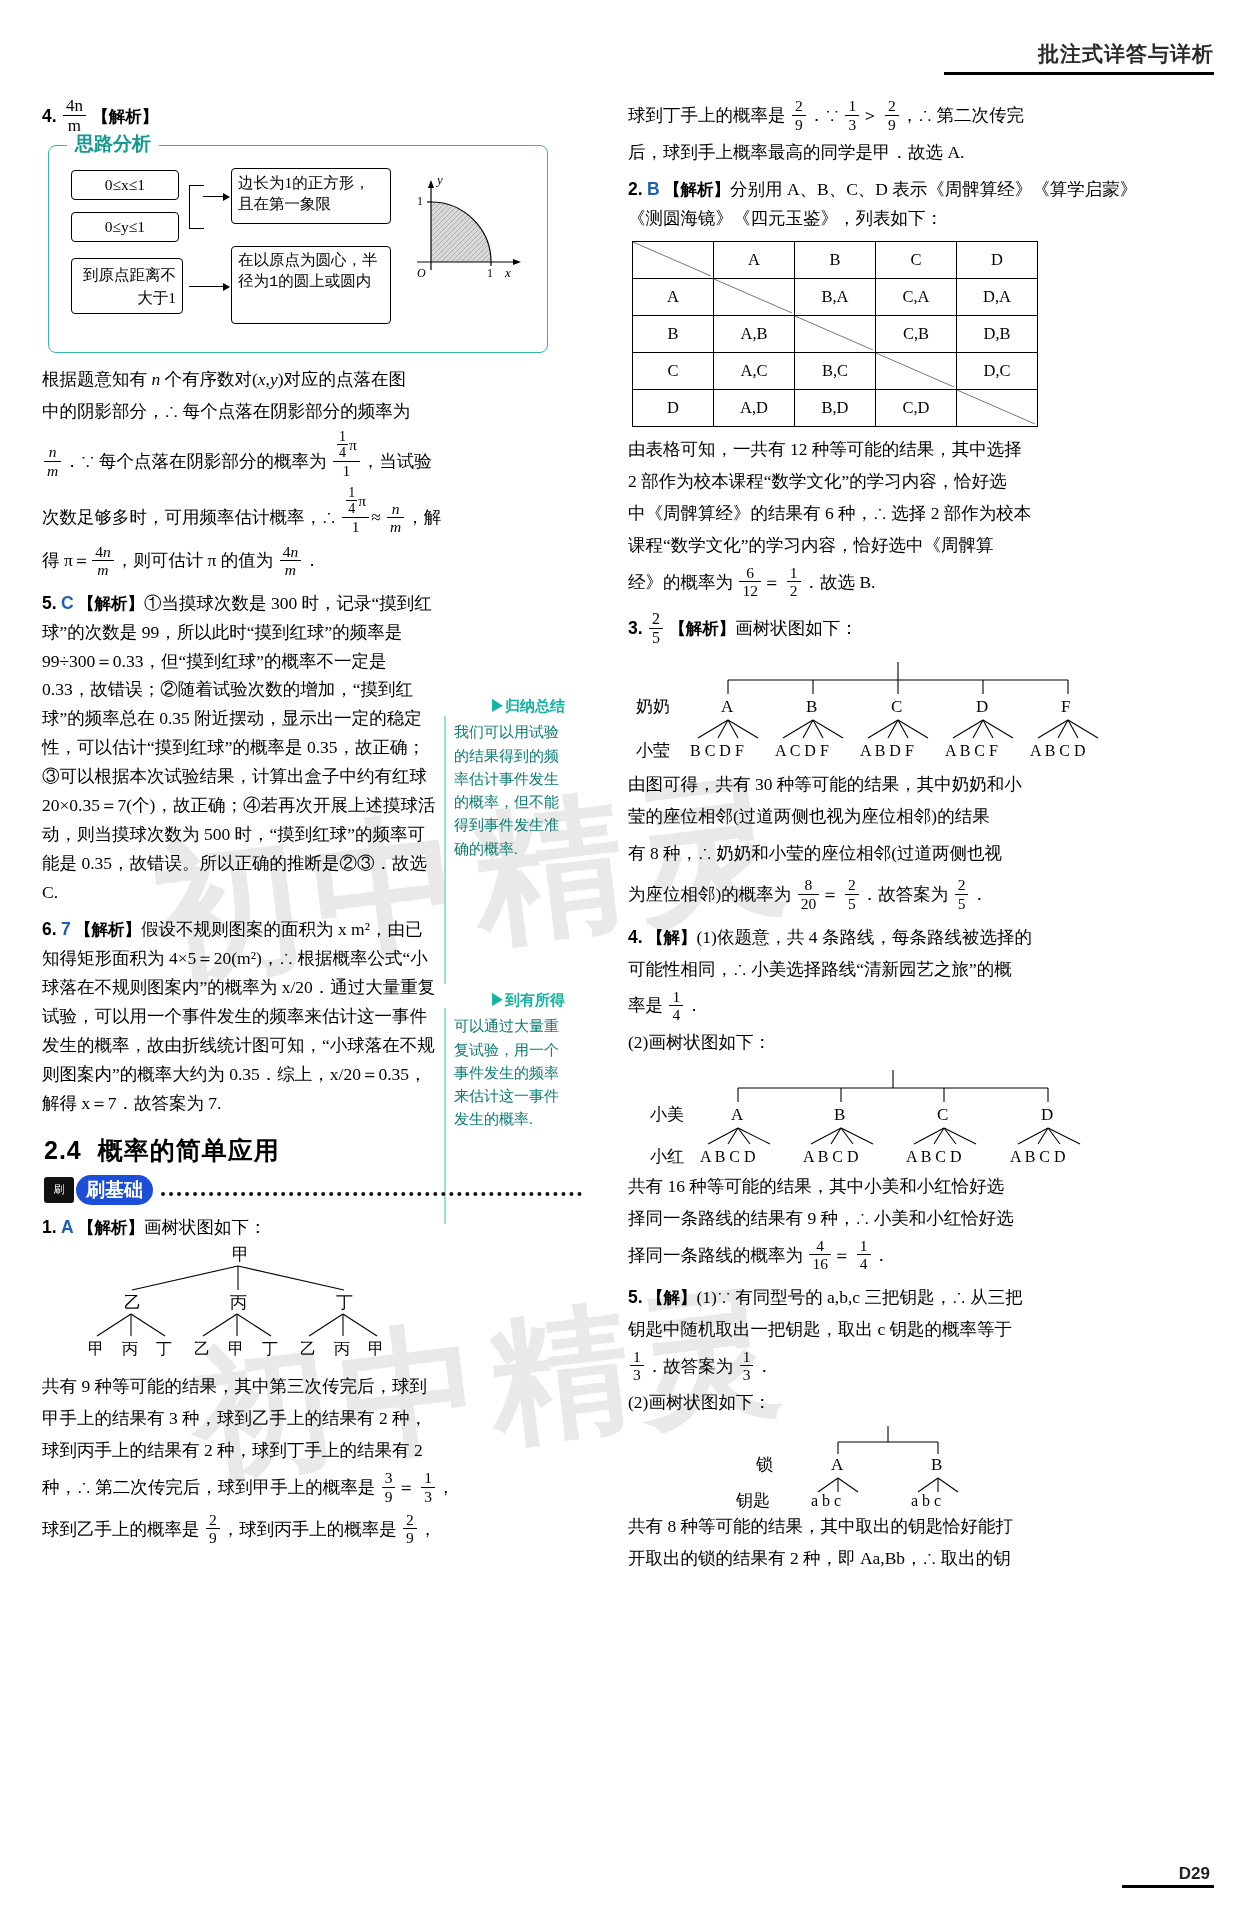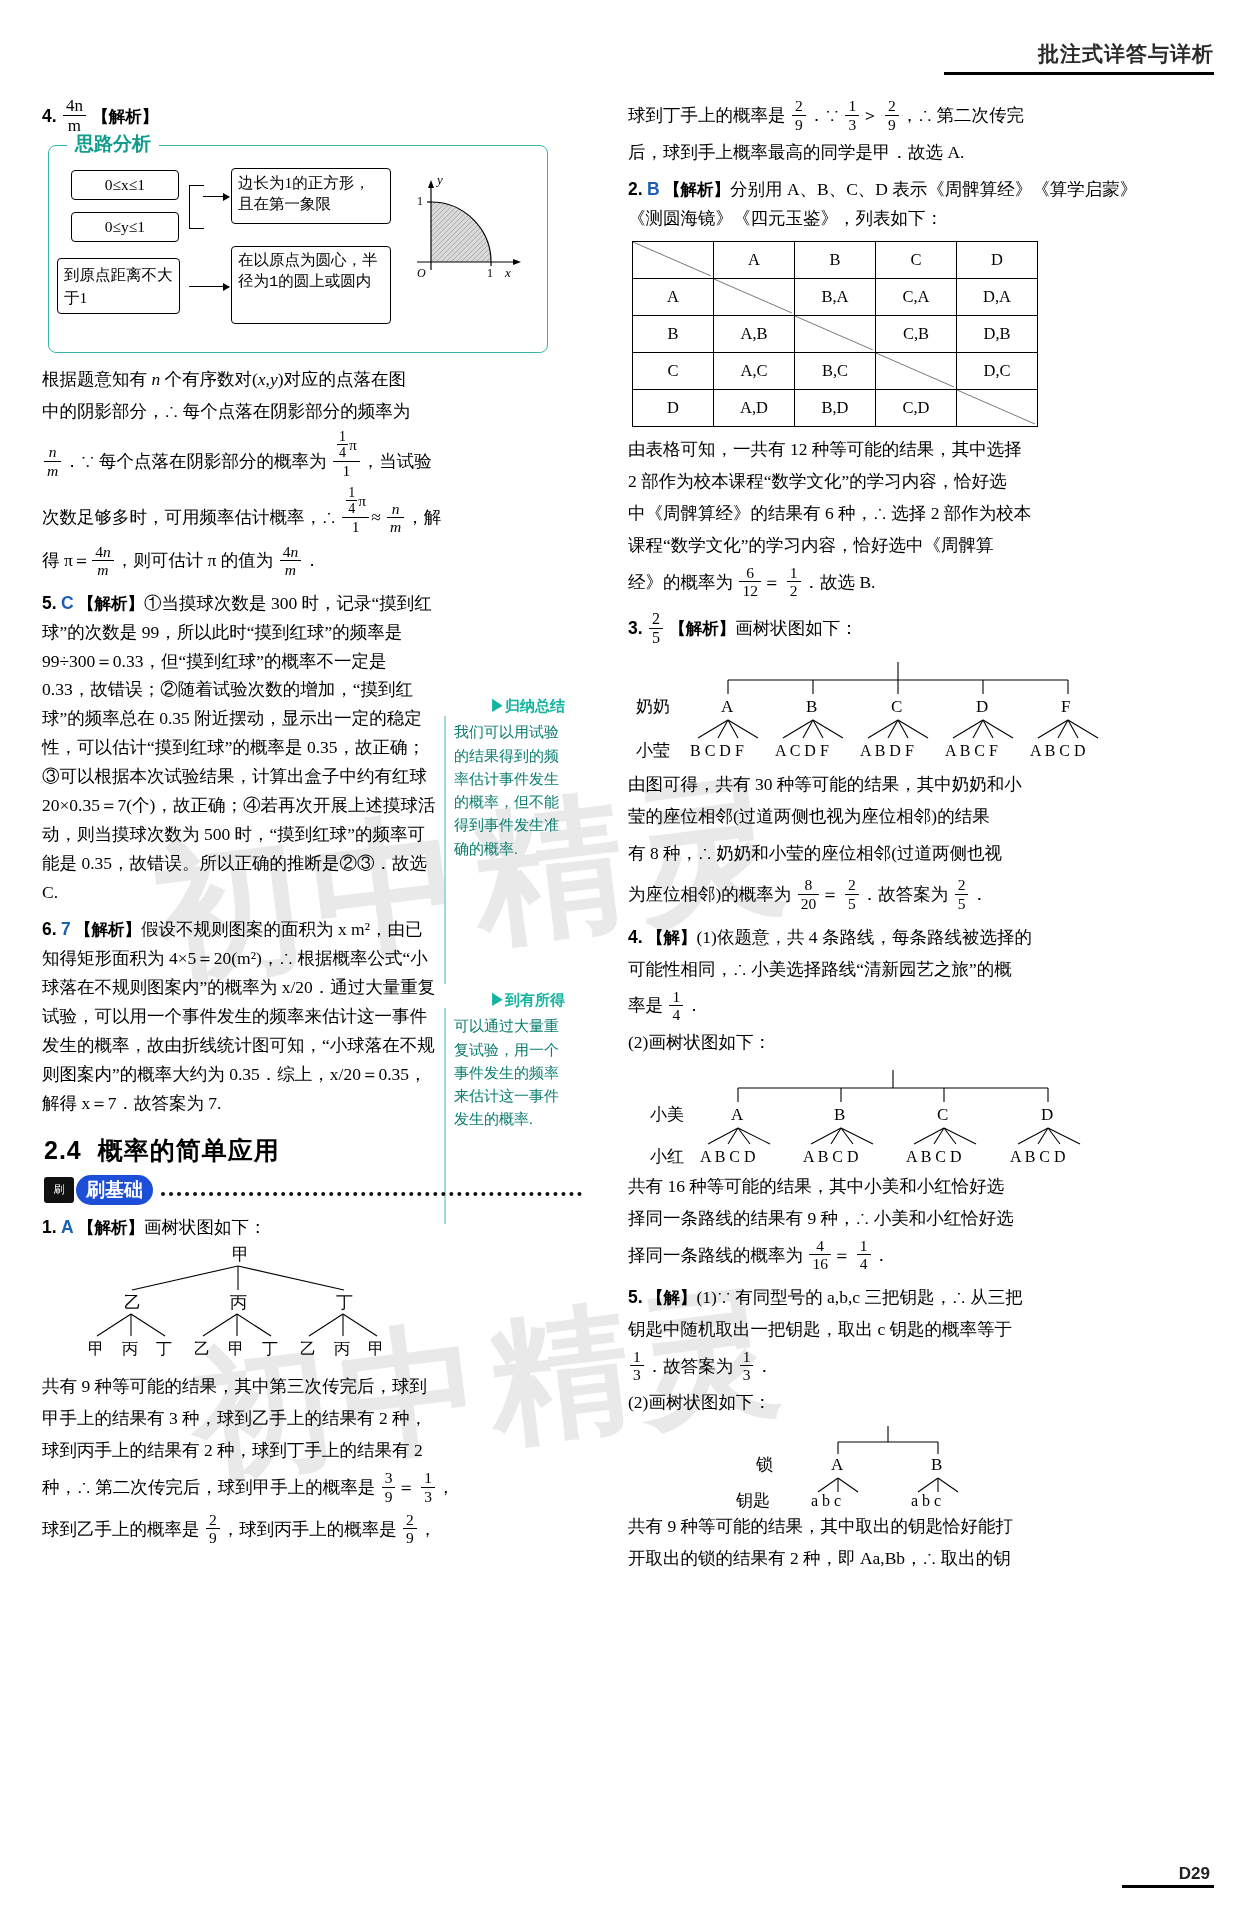--- a/index.html
+++ b/index.html
@@ -173,21 +173,21 @@
           <span class="b">m</span>
         </span>
         <span class="jx">【解析】</span>
       </p>
 
       <div class="siluBox">
         <div class="siluTitle">思路分析</div>
 
         <div class="sbox" style="left:22px; top:24px; width:108px; height:30px; text-align:center;">0≤x≤1</div>
         <div class="sbox" style="left:22px; top:66px; width:108px; height:30px; text-align:center;">0≤y≤1</div>
-        <div class="sbox" style="left:8px; top:112px; width:123px; height:56px; text-align:left; line-height:1.5;">到原点距离不大于1</div>
+        <div class="sbox" style="left:22px; top:112px; width:112px; height:56px; text-align:right; line-height:1.5;">到原点距离不大于1</div>
 
         <div class="sbox" style="left:182px; top:22px; width:160px; height:56px;">边长为1的正方形，且在第一象限</div>
         <div class="sbox" style="left:182px; top:100px; width:160px; height:78px;font-family:Liberation Mono, monospace;">在以原点为圆心，半径为1的圆上或圆内</div>
 
         <div class="brace" style="left:140px; top:39px; width:14px; height:42px;"></div>
         <div class="arrow" style="left:154px; top:50px; width:26px;"></div>
         <div class="arrow" style="left:140px; top:140px; width:40px;"></div>
 
         <div class="axisbox" style="left:360px; top:28px; width:120px; height:120px;">
           <svg width="120" height="118" viewBox="0 0 120 118">
@@ -569,21 +569,21 @@
               <line x1="310" y1="58" x2="310" y2="72"></line>
               <line x1="310" y1="58" x2="330" y2="72"></line>
           </g>
 
           <text x="108" y="86" font-size="17" font-family="Liberation Serif, serif">钥匙</text>
           <text x="183" y="86" font-size="16" font-family="Liberation Serif, serif">a b c</text>
           <text x="283" y="86" font-size="16" font-family="Liberation Serif, serif">a b c</text>
         </svg>
       </div>
 
-      <p>共有 9 种等可能的结果，其中取出的钥匙恰好能打</p>
+      <p>共有 8 种等可能的结果，其中取出的钥匙恰好能打</p>
       <p>开取出的锁的结果有 2 种，即 Aa,Bb，∴ 取出的钥</p>
     </div>
 
   </div>
 
   <div class="footer-bar"></div>
   <div class="footer">D29</div>
 </div>
 
 </body></html>

